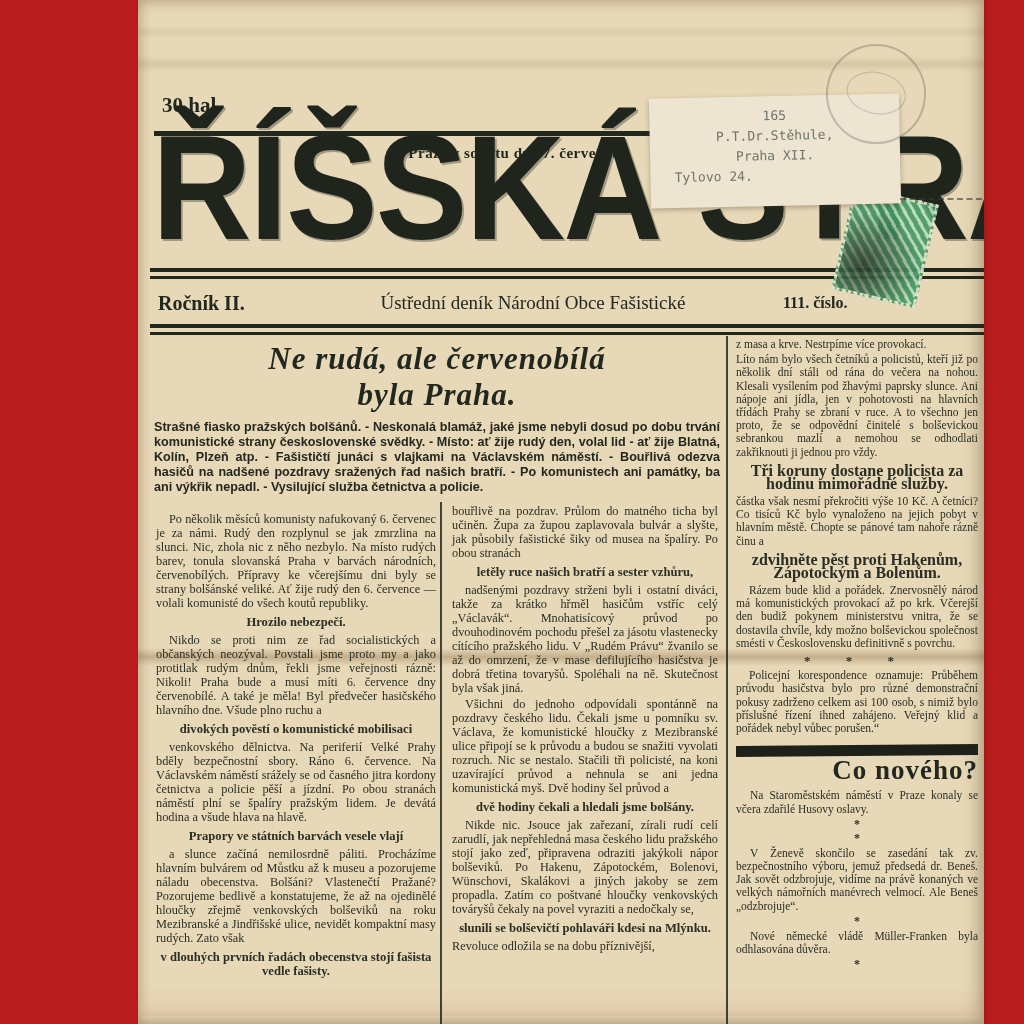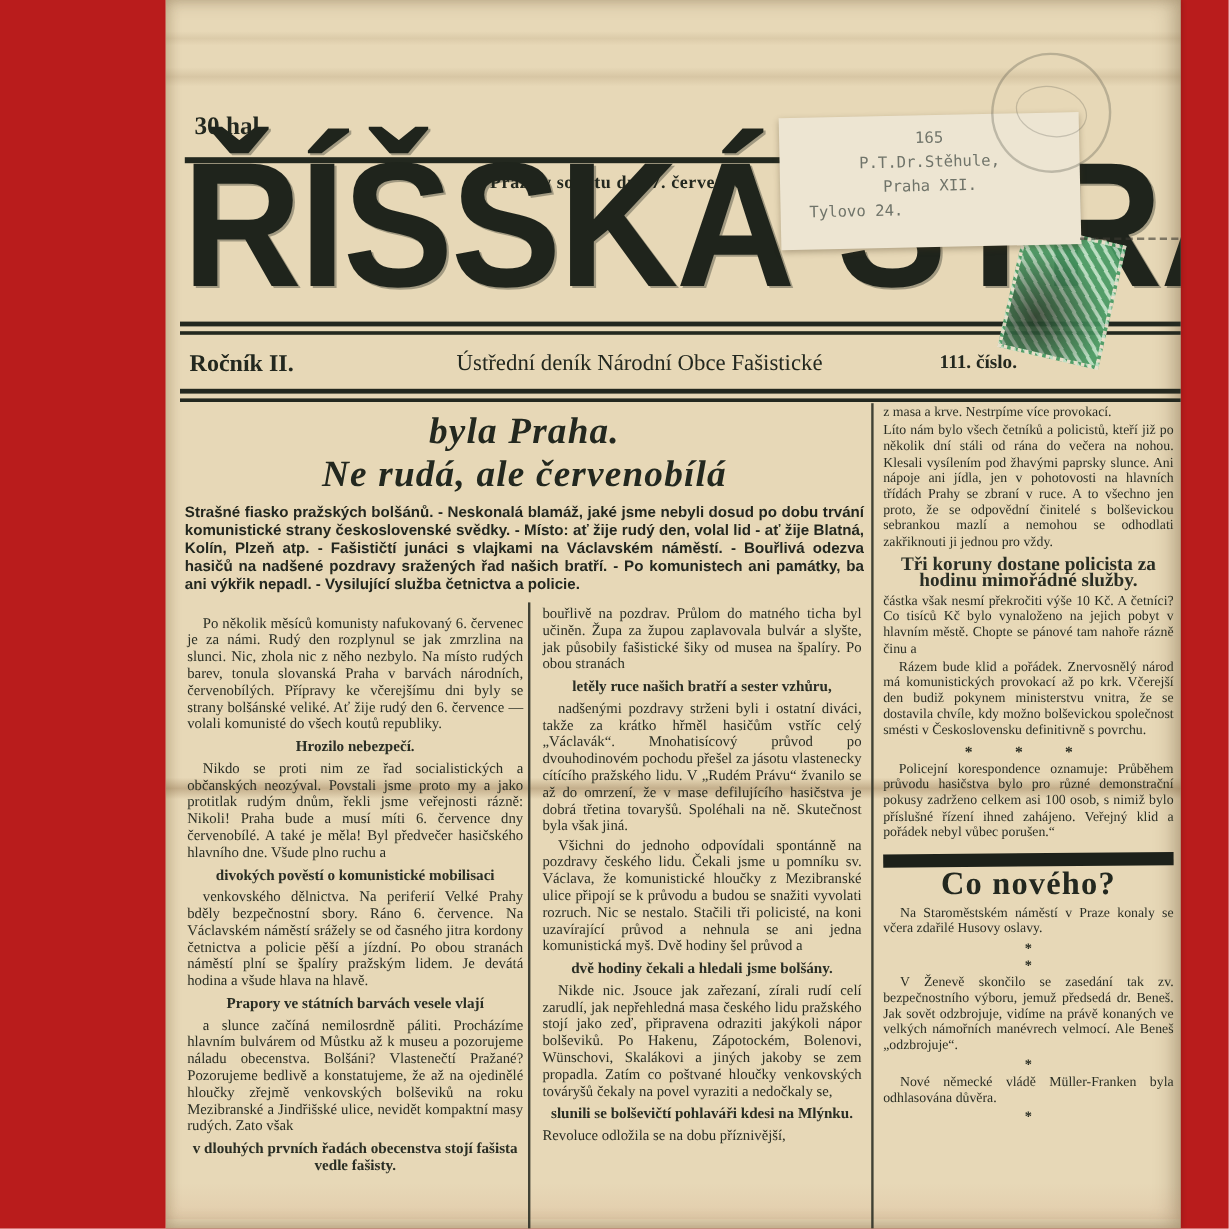--- a/index.html
+++ b/index.html
@@ -57,21 +57,21 @@
   .col{position:absolute;font-size:12.3px;line-height:14px;text-align:justify;color:#2a2e24;}
   .col1{left:18px;top:512px;width:280px;}
   .col2{left:314px;top:504px;width:266px;}
   .col3{left:598px;top:338px;width:242px;font-size:11.5px;line-height:13.2px;}
   .p{text-indent:13px;margin:0 0 2px 0;}
   .p.noind{text-indent:0;}
   .h{font-weight:bold;text-align:center;margin:5px 0 4px 0;font-size:12.6px;line-height:14px;}
   .col3 .h{font-size:16px;line-height:13.6px;}
   .asterisks{text-align:center;letter-spacing:16px;font-size:13px;font-weight:bold;margin:4px 0 2px 0;}
   .bar{height:11px;background:#1d211a;margin:10px 0 4px 0;transform:rotate(-.5deg);}
-  .news-heading{font-weight:bold;font-size:27px;text-align:center;margin:8px 0 12px 0;color:#23281f;letter-spacing:1px;}
+  .news-heading{font-weight:bold;font-size:27px;text-align:right;margin:8px 0 12px 0;color:#23281f;letter-spacing:1px;}
   .news-item{text-indent:14px;text-align:justify;margin:0;}
   .star{text-align:center;font-size:12px;line-height:11px;margin:3px 0;font-weight:bold;}
 </style>
 </head>
 <body>
 
 <div class="stage">
   <div class="paper">
 
     <div class="crease c1"></div>
@@ -94,22 +94,22 @@
     </div>
     <div class="perforation"></div>
 
     <div class="double-rule dr1"></div>
     <div class="volume">Ročník II.</div>
     <div class="subtitle">Ústřední deník Národní Obce Fašistické</div>
     <div class="issue">111. číslo.</div>
     <div class="double-rule dr2"></div>
 
     <div class="headline">
+      <div>Ne rudá, ale červenobílá</div>
       <div>byla Praha.</div>
-      <div>Ne rudá, ale červenobílá</div>
     </div>
     <div class="lead">Strašné fiasko pražských bolšánů. - Neskonalá blamáž, jaké jsme nebyli dosud po dobu trvání komunistické strany československé svědky. - Místo: ať žije rudý den, volal lid - ať žije Blatná, Kolín, Plzeň atp. - Fašističtí junáci s vlajkami na Václavském náměstí. - Bouřlivá odezva hasičů na nadšené pozdravy sražených řad našich bratří. - Po komunistech ani památky, ba ani výkřik nepadl. - Vysilující služba četnictva a policie.</div>
 
     <div class="vdiv vdiv12"></div>
     <div class="vdiv vdiv23"></div>
 
     <div class="col col1">
       <div class="p">Po několik měsíců komunisty nafukovaný 6. červenec je za námi. Rudý den rozplynul se jak zmrzlina na slunci. Nic, zhola nic z něho nezbylo. Na místo rudých barev, tonula slovanská Praha v barvách národních, červenobílých. Přípravy ke včerejšímu dni byly se strany bolšánské veliké. Ať žije rudý den 6. července — volali komunisté do všech koutů republiky.</div>
       <div class="h">Hrozilo nebezpečí.</div>
       <div class="p">Nikdo se proti nim ze řad socialistických a občanských neozýval. Povstali jsme proto my a jako protitlak rudým dnům, řekli jsme veřejnosti rázně: Nikoli! Praha bude a musí míti 6. července dny červenobílé. A také je měla! Byl předvečer hasičského hlavního dne. Všude plno ruchu a</div>
@@ -129,20 +129,21 @@
       <div class="p">Nikde nic. Jsouce jak zařezaní, zírali rudí celí zarudlí, jak nepřehledná masa českého lidu pražského stojí jako zeď, připravena odraziti jakýkoli nápor bolševiků. Po Hakenu, Zápotockém, Bolenovi, Wünschovi, Skalákovi a jiných jakoby se zem propadla. Zatím co poštvané hloučky venkovských továryšů čekaly na povel vyraziti a nedočkaly se,</div>
       <div class="h">slunili se bolševičtí pohlaváři kdesi na Mlýnku.</div>
       <div class="p noind">Revoluce odložila se na dobu příznivější,</div>
     </div>
 
     <div class="col col3">
       <div class="p noind">z masa a krve. Nestrpíme více provokací.</div>
       <div class="p noind">Líto nám bylo všech četníků a policistů, kteří již po několik dní stáli od rána do večera na nohou. Klesali vysílením pod žhavými paprsky slunce. Ani nápoje ani jídla, jen v pohotovosti na hlavních třídách Prahy se zbraní v ruce. A to všechno jen proto, že se odpovědní činitelé s bolševickou sebrankou mazlí a nemohou se odhodlati zakřiknouti ji jednou pro vždy.</div>
       <div class="h">Tři koruny dostane policista za hodinu mimořádné služby.</div>
       <div class="p noind">částka však nesmí překročiti výše 10 Kč. A četníci? Co tisíců Kč bylo vynaloženo na jejich pobyt v hlavním městě. Chopte se pánové tam nahoře rázně činu a</div>
+      <div class="h">zdvihněte pěst proti Hakenům, Zápotockým a Bolenům.</div>
       <div class="p">Rázem bude klid a pořádek. Znervosnělý národ má komunistických provokací až po krk. Včerejší den budiž pokynem ministerstvu vnitra, že se dostavila chvíle, kdy možno bolševickou společnost smésti v Československu definitivně s povrchu.</div>
       <div class="asterisks">*  *  *</div>
       <div class="p">Policejní korespondence oznamuje: Průběhem průvodu hasičstva bylo pro různé demonstrační pokusy zadrženo celkem asi 100 osob, s nimiž bylo příslušné řízení ihned zahájeno. Veřejný klid a pořádek nebyl vůbec porušen.“</div>
 
       <div class="bar"></div>
       <div class="news-heading">Co nového?</div>
       <div class="news-item">Na Staroměstském náměstí v Praze konaly se včera zdařilé Husovy oslavy.</div>
       <div class="star">*</div>
       <div class="star">*</div>
       <div class="news-item">V Ženevě skončilo se zasedání tak zv. bezpečnostního výboru, jemuž předsedá dr. Beneš. Jak sovět odzbrojuje, vidíme na právě konaných ve velkých námořních manévrech velmocí. Ale Beneš „odzbrojuje“.</div>

